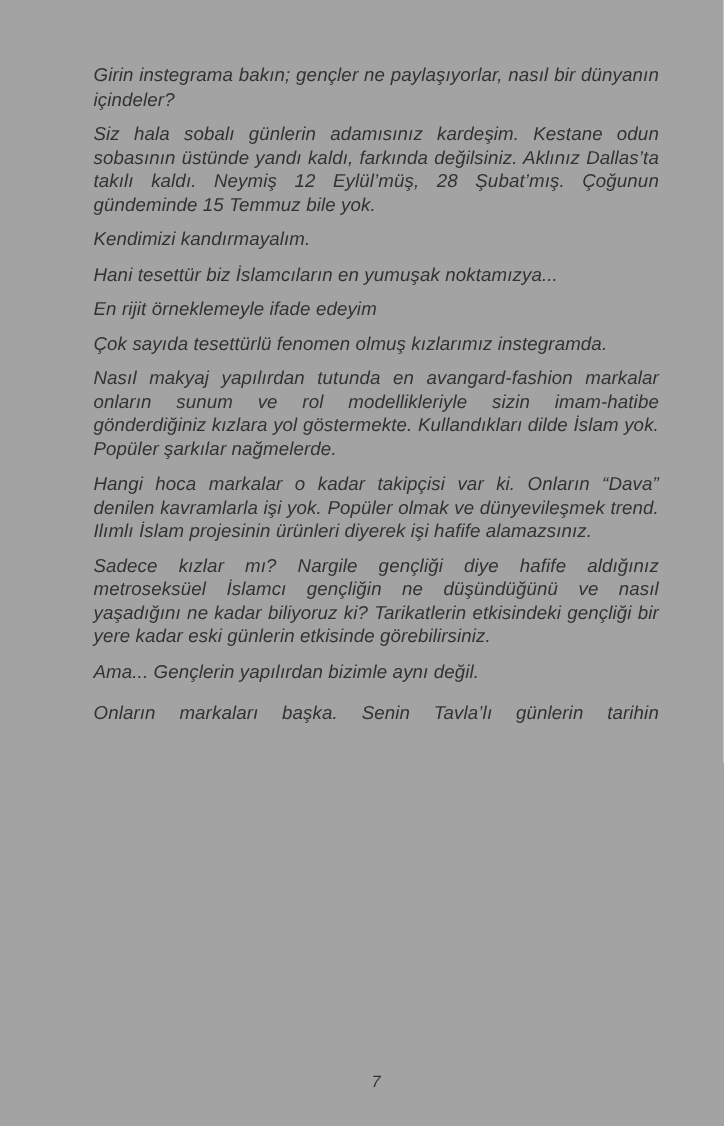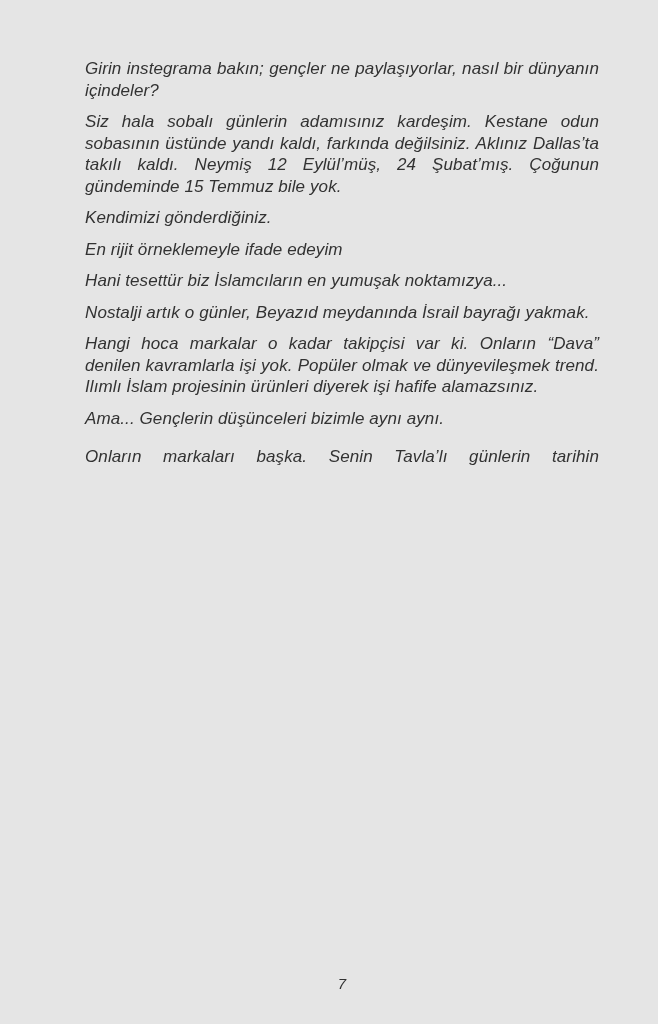--- a/index.html
+++ b/index.html
@@ -4,21 +4,21 @@
 <style>
   html, body {
     margin: 0;
     padding: 0;
     background: #ffffff;
   }
   .page {
     position: relative;
     width: 658px;
     height: 1024px;
-    background: #e5e5e5;
+    background: #a3a3a3;
     overflow: hidden;
     font-family: "Liberation Sans", "DejaVu Sans", sans-serif;
   }
   .text-block {
     position: absolute;
     left: 85px;
     top: 58px;
     width: 514px;
     font-style: italic;
     font-size: 17px;
@@ -45,23 +45,25 @@
     font-size: 15px;
     color: #323232;
   }
 </style>
 </head>
 <body>
 
 <div class="page">
   <div class="text-block">
     <p>Girin instegrama bakın; gençler ne paylaşıyorlar, nasıl bir dünyanın içindeler?</p>
-    <p>Siz hala sobalı günlerin adamısınız kardeşim. Kestane odun sobasının üstünde yandı kaldı, farkında değilsiniz. Aklınız Dallas’ta takılı kaldı. Neymiş 12 Eylül’müş, 24 Şubat’mış. Çoğunun gündeminde 15 Temmuz bile yok.</p>
-    <p>Kendimizi gönderdiğiniz.</p>
+    <p>Siz hala sobalı günlerin adamısınız kardeşim. Kestane odun sobasının üstünde yandı kaldı, farkında değilsiniz. Aklınız Dallas’ta takılı kaldı. Neymiş 12 Eylül’müş, 28 Şubat’mış. Çoğunun gündeminde 15 Temmuz bile yok.</p>
+    <p>Kendimizi kandırmayalım.</p>
+    <p>Hani tesettür biz İslamcıların en yumuşak noktamızya...</p>
     <p>En rijit örneklemeyle ifade edeyim</p>
-    <p>Hani tesettür biz İslamcıların en yumuşak noktamızya...</p>
-    <p>Nostalji artık o günler, Beyazıd meydanında İsrail bayrağı yakmak.</p>
+    <p>Çok sayıda tesettürlü fenomen olmuş kızlarımız instegramda.</p>
+    <p>Nasıl makyaj yapılırdan tutunda en avangard-fashion markalar onların sunum ve rol modellikleriyle sizin imam-hatibe gönderdiğiniz kızlara yol göstermekte. Kullandıkları dilde İslam yok. Popüler şarkılar nağmelerde.</p>
     <p>Hangi hoca markalar o kadar takipçisi var ki. Onların “Dava” denilen kavramlarla işi yok. Popüler olmak ve dünyevileşmek trend. Ilımlı İslam projesinin ürünleri diyerek işi hafife alamazsınız.</p>
-    <p>Ama... Gençlerin düşünceleri bizimle aynı aynı.</p>
+    <p>Sadece kızlar mı? Nargile gençliği diye hafife aldığınız metroseksüel İslamcı gençliğin ne düşündüğünü ve nasıl yaşadığını ne kadar biliyoruz ki? Tarikatlerin etkisindeki gençliği bir yere kadar eski günlerin etkisinde görebilirsiniz.</p>
+    <p>Ama... Gençlerin yapılırdan bizimle aynı değil.</p>
     <p class="continues">Onların markaları başka. Senin Tavla’lı günlerin tarihin</p>
   </div>
   <div class="folio">7</div>
 </div>
 
 </body></html>

